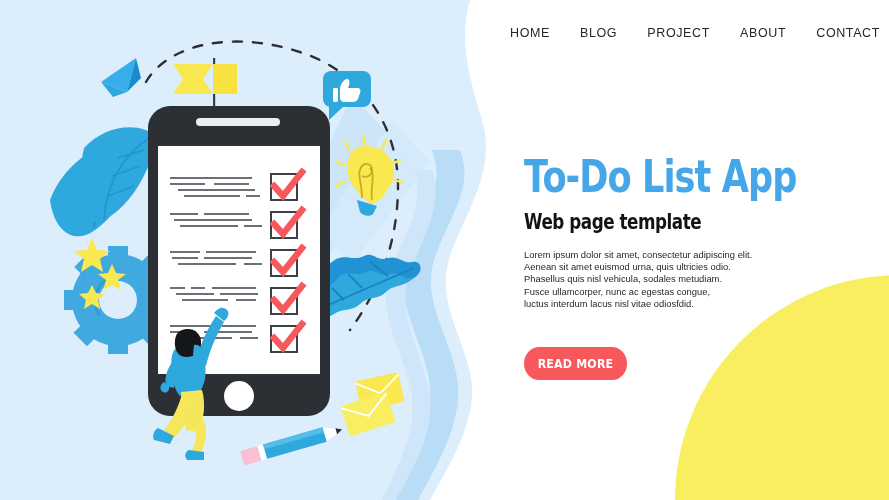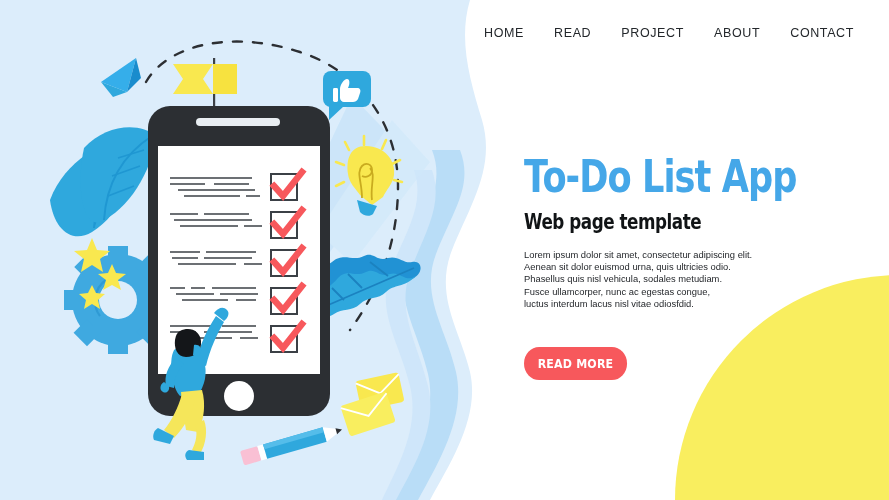--- a/index.html
+++ b/index.html
@@ -22,21 +22,21 @@
   .bg-svg {
     position: absolute;
     left: 0; top: 0;
     width: 889px; height: 500px;
   }
 
   
   .nav {
     position: absolute;
     top: 26px;
-    left: 484px;
+    left: 510px;
     width: 370px;
     display: flex;
     justify-content: space-between;
     align-items: center;
     z-index: 40;
   }
   .nav-item {
     font-family: "Liberation Sans", sans-serif;
     font-size: 12.5px;
     letter-spacing: 0.6px;
@@ -343,32 +343,32 @@
       <rect x="258" y="437" width="6" height="15" fill="#ffffff"></rect>
       <rect x="264" y="437" width="62" height="15" fill="#2fa8dd"></rect>
       <rect x="264" y="437" width="62" height="5" fill="#55bdea"></rect>
       <path d="M326,437 L344,444.5 L326,452 Z" fill="#ffffff"></path>
       <path d="M338,441.5 L344,444.5 L338,447.5 Z" fill="#2c2f33"></path>
     </g>
   </svg>
 
   <nav class="nav">
     <a class="nav-item">HOME</a>
-    <a class="nav-item">READ</a>
+    <a class="nav-item">BLOG</a>
     <a class="nav-item">PROJECT</a>
     <a class="nav-item">ABOUT</a>
     <a class="nav-item">CONTACT</a>
   </nav>
 
   <div class="hero">
     <h1 class="hero-title">To-Do List App</h1>
     <h2 class="hero-sub">Web page template</h2>
     <p class="hero-para">
       <span>Lorem ipsum dolor sit amet, consectetur adipiscing elit.</span>
-      <span>Aenean sit dolor euismod urna, quis ultricies odio.</span>
+      <span>Aenean sit amet euismod urna, quis ultricies odio.</span>
       <span>Phasellus quis nisl vehicula, sodales metudiam.</span>
       <span>Fusce ullamcorper, nunc ac egestas congue,</span>
       <span>luctus interdum lacus nisl vitae odiosfdid.</span>
     </p>
     <button class="read-more">READ MORE</button>
   </div>
 
 </div>
 
 </body></html>

